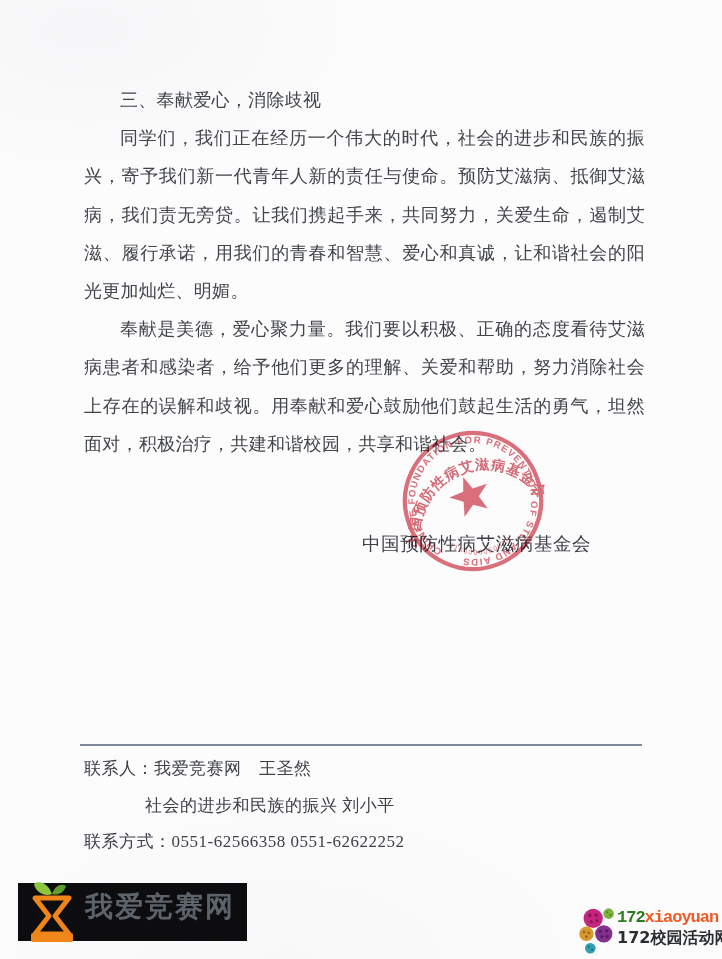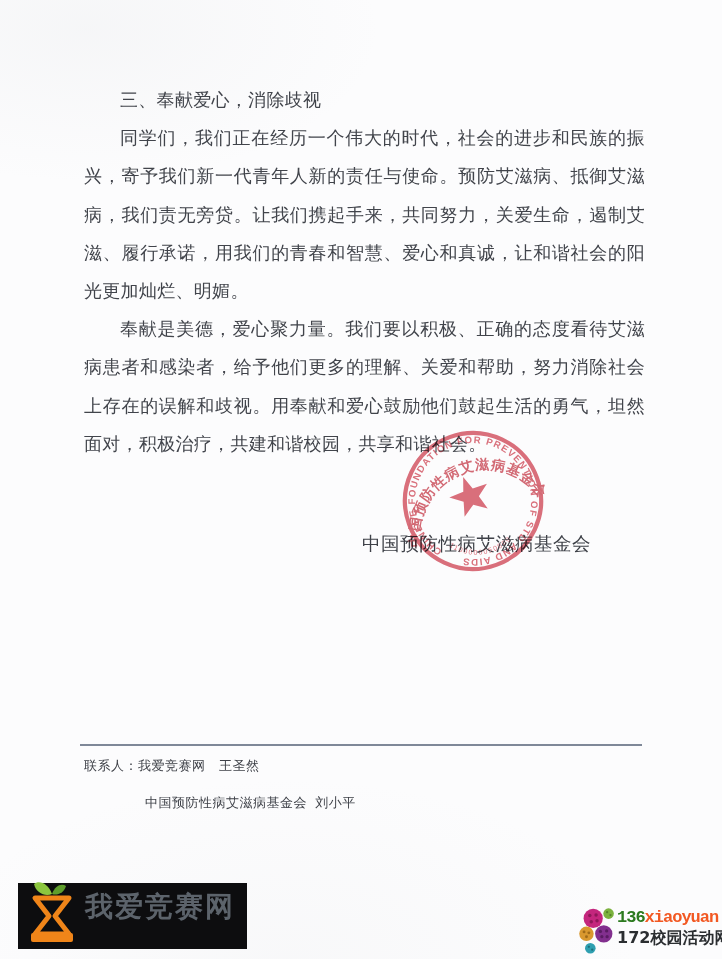--- a/index.html
+++ b/index.html
@@ -41,30 +41,30 @@
     position: absolute; left: 388px; top: 416px; width: 170px; height: 170px;
     mix-blend-mode: multiply; opacity: 0.82; pointer-events: none;
   }
 
   
   .divider {
     position: absolute; left: 80px; top: 744px; width: 562px; height: 2px;
     background: #7f8898;
   }
   .contact-line {
-    position: absolute; font-size: 13px; color: #3e4148; letter-spacing: 0.5px;
-    font-family: Liberation Mono, monospace;
+    position: absolute; font-size: 17px; color: #3e4148; letter-spacing: 0.5px;
+    font-family: Liberation Serif, serif;
   }
   .c1 { left: 84px;  top: 757px; }
   .c2 { left: 145px; top: 794px; }
   .c3 { left: 84px;  top: 830px; }
 
   
   .jingsai {
-    position: absolute; left: 18px; top: 883px; width: 229px; height: 66px;
+    position: absolute; left: 18px; top: 883px; width: 229px; height: 58px;
     background: #0d0d0f; overflow: visible;
   }
   .jingsai .trophy { position: absolute; left: 9px; top: -7px; width: 50px; height: 68px; }
   .jingsai .jname {
     position: absolute; left: 67px; top: 5px;
     font-family: "DejaVu Sans", "Liberation Sans", sans-serif;
     font-weight: bold; font-size: 28px; letter-spacing: 2px; color: #5c636b;
     white-space: nowrap;
   }
   .jingsai .jurl {
@@ -117,21 +117,22 @@
       </text>
       <polygon fill="#d4505f" points="84,59 89,73.1 104,73.5 92.1,82.6 96.3,97 84,88.5 71.7,97 75.9,82.6 64,73.5 79,73.1"></polygon>
       <text font-size="7" letter-spacing="1.4" fill="#d4515f" font-family="Liberation Sans, DejaVu Sans, sans-serif">
         <textPath href="#sealNum" startOffset="2%">1100000050809</textPath>
       </text>
     </g>
   </svg>
 
   <div class="divider"></div>
   <div class="contact-line c1">联系人：我爱竞赛网　王圣然</div>
-  <div class="contact-line c2">中国预防性病艾滋病基金会 刘小平</div>
+  <div class="contact-line c2">社会的进步和民族的振兴 刘小平</div>
+  <div class="contact-line c3">联系方式：0551-62566358 0551-62622252</div>
 
   <div class="jingsai">
     <svg class="trophy" viewBox="0 0 50 68" aria-hidden="true">
       <path d="M25,18 C21,7 12,4 7,8 C9,17 18,21 25,18 Z" fill="#8cc63f"></path>
       <path d="M25,18 C28,9 35,7 39,10 C37,17 30,20 25,18 Z" fill="#5f9e2c"></path>
       <path d="M8,22 H42 L28,40 L42,58 H8 L22,40 Z" fill="none" stroke="#f08519" stroke-width="5" stroke-linejoin="round"></path>
       <rect x="4" y="57" width="42" height="9" rx="2" fill="#f08519"></rect>
     </svg>
     <div class="jname">我爱竞赛网</div>
   </div>
@@ -153,18 +154,18 @@
       <circle cx="28" cy="31" r="9" fill="#822f8e"></circle>
       <circle cx="24.5" cy="28.5" r="1.7" fill="#5a1b63"></circle>
       <circle cx="31" cy="28" r="1.7" fill="#5a1b63"></circle>
       <circle cx="26" cy="34" r="1.7" fill="#5a1b63"></circle>
       <circle cx="31.5" cy="34" r="1.7" fill="#5a1b63"></circle>
       <circle cx="14" cy="46" r="5.5" fill="#2f9fb0"></circle>
       <circle cx="12.5" cy="44.5" r="1.2" fill="#1d6f7c"></circle>
       <circle cx="16" cy="47.5" r="1.2" fill="#1d6f7c"></circle>
     </svg>
     <div class="xline1">
-      <span class="xnum">136</span><span class="xlatin">xiaoyuan</span>
+      <span class="xnum">172</span><span class="xlatin">xiaoyuan</span>
     </div>
     <div class="xline2">172校园活动网</div>
   </div>
 
 </div>
 
 </body></html>

